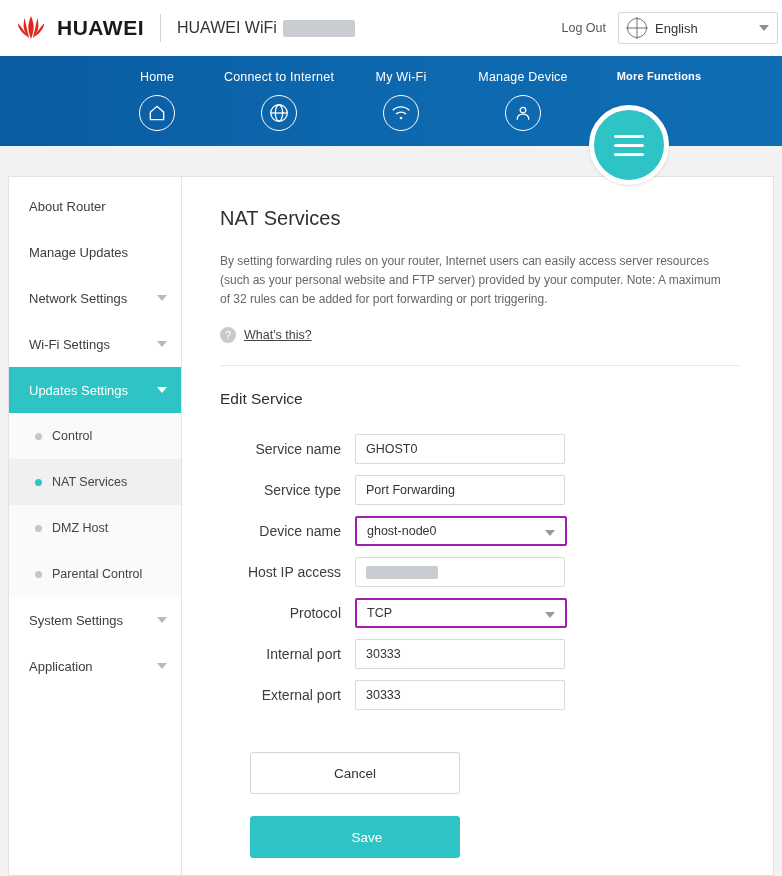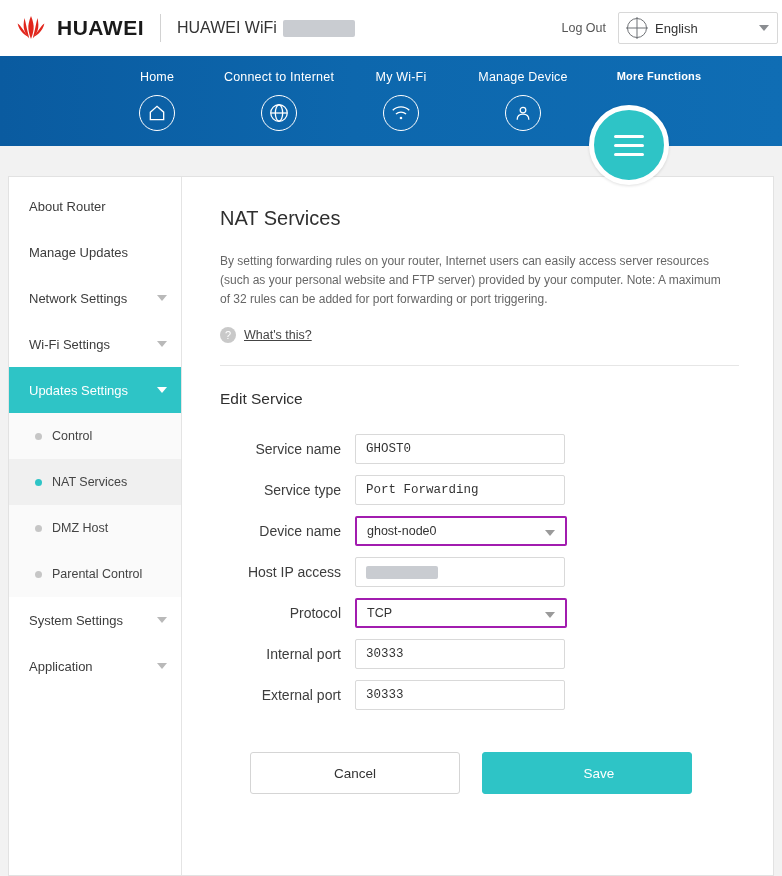--- a/index.html
+++ b/index.html
@@ -227,21 +227,21 @@
     flex: 0 0 auto;
   }
   .inp {
     width: 210px; height: 30px;
     border: 1px solid #d9d9d9;
     border-radius: 2px;
     font-size: 12.5px;
     color: #333;
     padding: 0 10px;
     background: #fff;
-    font-family: Liberation Mono, monospace;
+    font-family: Liberation Sans, sans-serif;
     display: flex; align-items: center;
   }
   .sel {
     width: 212px; height: 30px;
     border: 2px solid #a21caf;
     border-radius: 2px;
     font-size: 12.5px; color: #333;
     padding: 0 26px 0 10px;
     background: #fff;
     display: flex; align-items: center;
@@ -253,20 +253,21 @@
     border-top-color: #9a9a9a;
   }
   .redact.field {
     width: 72px; height: 13px;
   }
 
   .btn-row {
     display: flex; gap: 22px;
     margin-top: 42px;
     padding-left: 30px;
+    flex-direction: column;
   }
   .btn {
     width: 210px; height: 42px;
     border-radius: 3px;
     display: flex; align-items: center; justify-content: center;
     font-size: 13.5px;
     cursor: pointer;
   }
   .btn.cancel { background: #ffffff; border: 1px solid #d5d5d5; color: #333; }
   .btn.save { background: #2ec4c6; color: #ffffff; border: 1px solid #2ec4c6; padding-left: 24px; }

